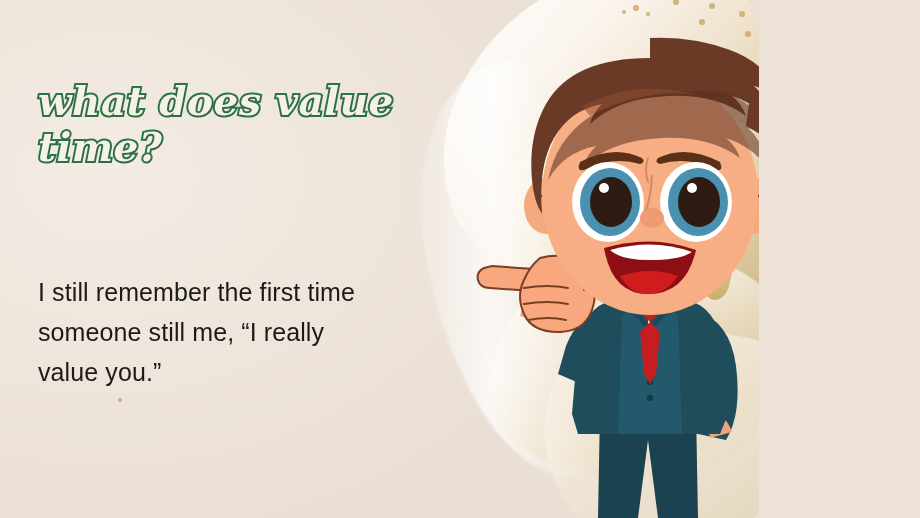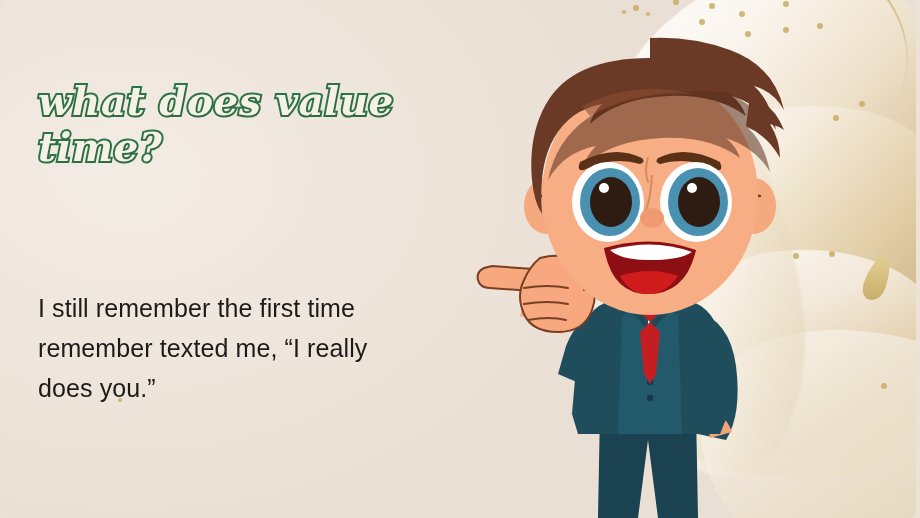--- a/index.html
+++ b/index.html
@@ -3,21 +3,21 @@
 <meta charset="utf-8">
 <title>Slide</title>
 <style>
   html,body{margin:0;padding:0;}
   body{
     width:920px;height:518px;overflow:hidden;
     font-family:"Liberation Sans", sans-serif;
     background:#ece2d8;
   }
   #slide{
-    position:relative;width:916px;height:518px;overflow:hidden;
+    position:relative;width:759px;height:518px;overflow:hidden;
     background:
       radial-gradient(ellipse 520px 380px at 14% 34%, #f3ece5 0%, #efe6dd 42%, #eadfd4 100%),
       linear-gradient(115deg,#f2ebe3 0%,#ece2d8 55%,#e8ddd2 100%);
     border-radius: 8px;
   }
 
   
   .bg-layer{position:absolute;inset:0;}
   .satin{position:absolute;}
 
@@ -88,21 +88,21 @@
     font-family:"DejaVu Serif", serif;
     font-style:italic;font-weight:bold;
     font-size:39px;line-height:46px;
     letter-spacing:.5px;
     color:#f6f1e6;
     -webkit-text-stroke:4px #2b7445;
     paint-order:stroke fill;
     text-shadow:1px 2px 0 rgba(70,60,50,.18);
   }
   .body-copy{
-    position:absolute;left:38px;top:288px;width:400px;
+    position:absolute;left:38px;top:272px;width:400px;
     font-size:25px;line-height:40px;
     font-weight:400;
     color:#1d1b19;
     letter-spacing:.1px;
   }
 
   
   #character{position:absolute;left:462px;top:10px;width:360px;height:508px;}
   #character svg{display:block;width:100%;height:100%;}
 </style>
@@ -144,22 +144,22 @@
       </div>
   </div>
 
   <div class="headline">
     <span>what does value</span><br>
     <span>time?</span>
   </div>
 
   <div class="body-copy">
     <span>I still remember the first time</span><br>
-    <span>remember texted me, “I really</span><br>
-    <span>does you.”</span>
+    <span>someone still me, “I really</span><br>
+    <span>value you.”</span>
   </div>
 
   <div id="character">
     <svg viewBox="0 0 360 508" xmlns="http://www.w3.org/2000/svg">
       <defs>
         <clipPath id="headclip">
           <ellipse cx="188" cy="185" rx="108" ry="120"></ellipse>
         </clipPath>
       </defs>
 

